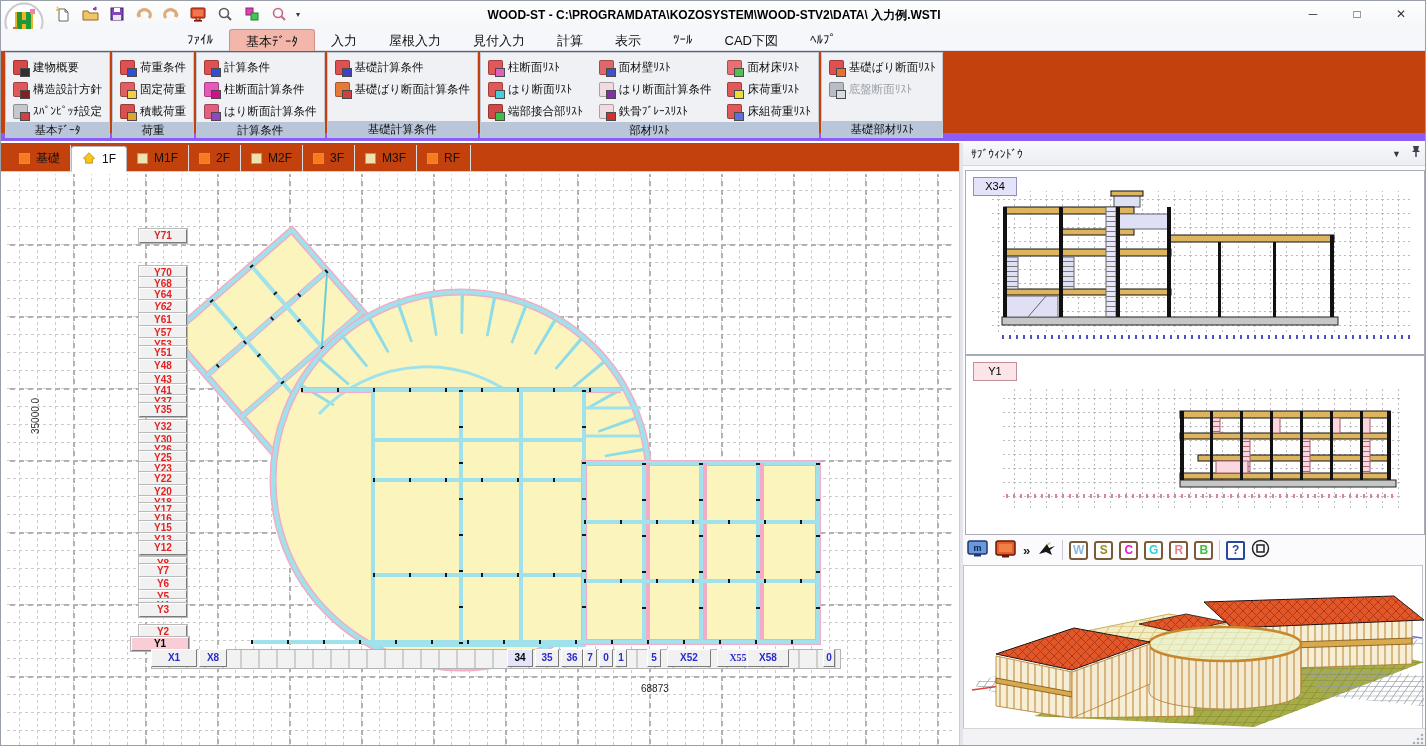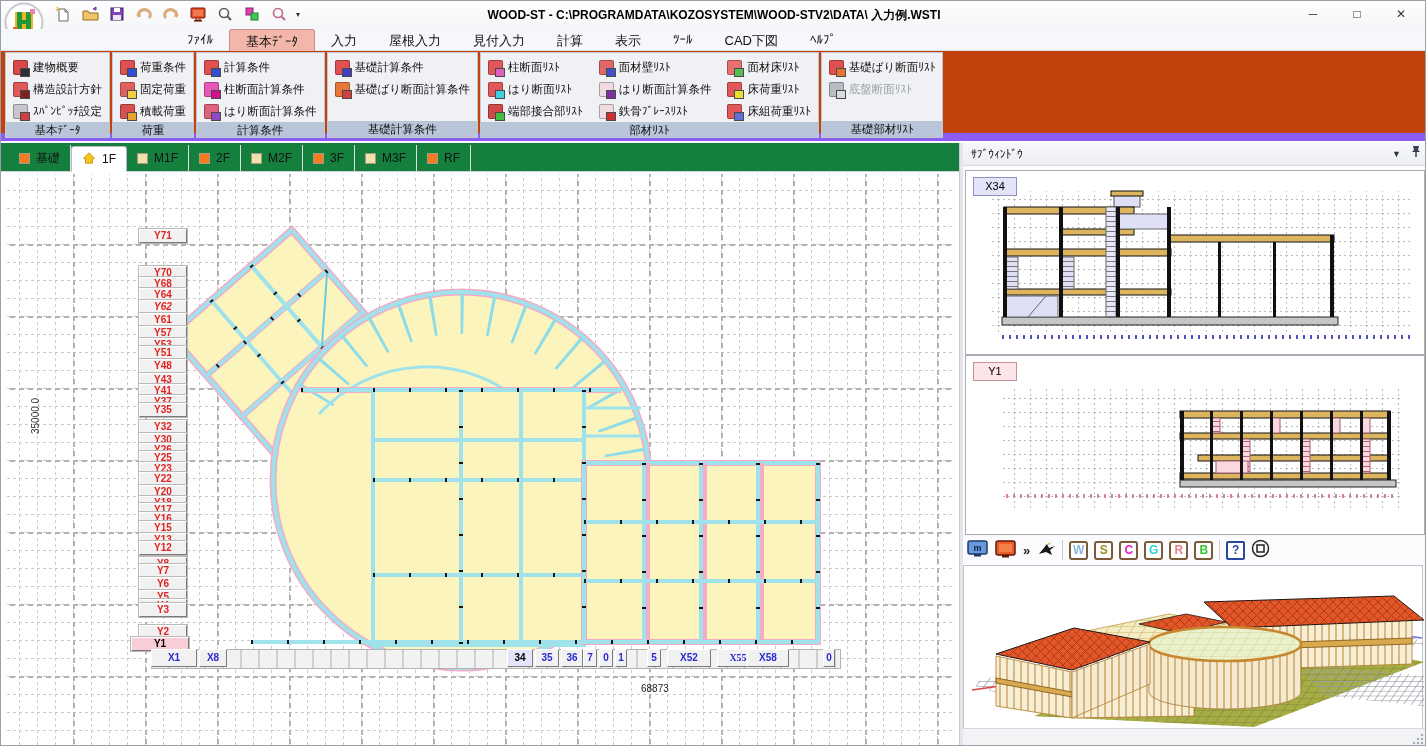--- a/index.html
+++ b/index.html
@@ -22,21 +22,21 @@
   .ribbon{position:absolute;top:50px;left:0;width:1426px;height:90px;background:#c2410c;border-bottom:8px solid #8b5cf6;display:flex;padding:1px 0 0 4px;box-sizing:border-box}
   .rgroup{display:flex;flex-direction:column;border:1px solid #c3c7cf;margin-right:2px;background:#f0f1f4;height:86px;box-sizing:border-box}
   .rcols{display:flex;flex:1;padding:3px 5px 0 5px;gap:12px}
   .rcol{display:flex;flex-direction:column}
   .ritem{display:flex;align-items:center;gap:5px;height:22px;white-space:nowrap;font-size:11.5px;padding:0 2px;cursor:default}
   .ritem.dis{color:#9aa0a8}
   .ricon{width:15px;height:15px;position:relative;display:inline-block;flex:0 0 15px;background:var(--a);border-radius:2px;box-shadow:inset 0 0 0 1px rgba(0,0,0,.28)}
   .ricon::after{content:"";position:absolute;right:-2px;bottom:-2px;width:8px;height:7px;background:var(--b);border:1px solid #4a4a4a}
   .rcap{height:16px;background:#b9c6d9;text-align:center;font-size:11.5px;line-height:16px;color:#101010}
   
-  .floorbar{position:absolute;top:142px;left:0;width:958px;height:28px;background:#15803d;display:flex;align-items:flex-end;padding-left:8px;box-sizing:border-box}
+  .floorbar{position:absolute;top:142px;left:0;width:958px;height:28px;background:#c2410c;display:flex;align-items:flex-end;padding-left:8px;box-sizing:border-box}
   .ftab{display:flex;align-items:center;gap:6px;padding:4px 10px;font-size:12px;border-right:1px solid #dddde4;height:26px;box-sizing:border-box}
   .ftab.act{background:#fff;border:1px solid #b8b8c2;border-bottom:1px solid #fff;margin-bottom:-1px;border-radius:3px 3px 0 0;z-index:3}
   .fmark{width:9px;height:9px;border:1px solid #a59c84;display:inline-block}
   
   .cad{position:absolute;top:170px;left:0;width:958px;height:576px;background:#fff;border-top:1px solid #cfcfd6;overflow:hidden}
   .ybtn{position:absolute;left:138px;width:46px;height:12px;background:#f1f1f1;border:1px solid;border-color:#fff #7a7a7a #7a7a7a #fff;outline:1px solid #b9b9b9;
         color:#e32222;font-weight:bold;font-size:10px;line-height:11px;text-align:center;z-index:5}
   .ybtn.yact{background:#f8cdd6;color:#000;left:130px;width:56px}
   .xstrip{position:absolute;left:150px;top:477px;width:688px;height:18px;border:1px solid #b3b3b3;
           background:repeating-linear-gradient(90deg,#f2f2f2 0 16px,#cfcfcf 16px 18px);z-index:4}

